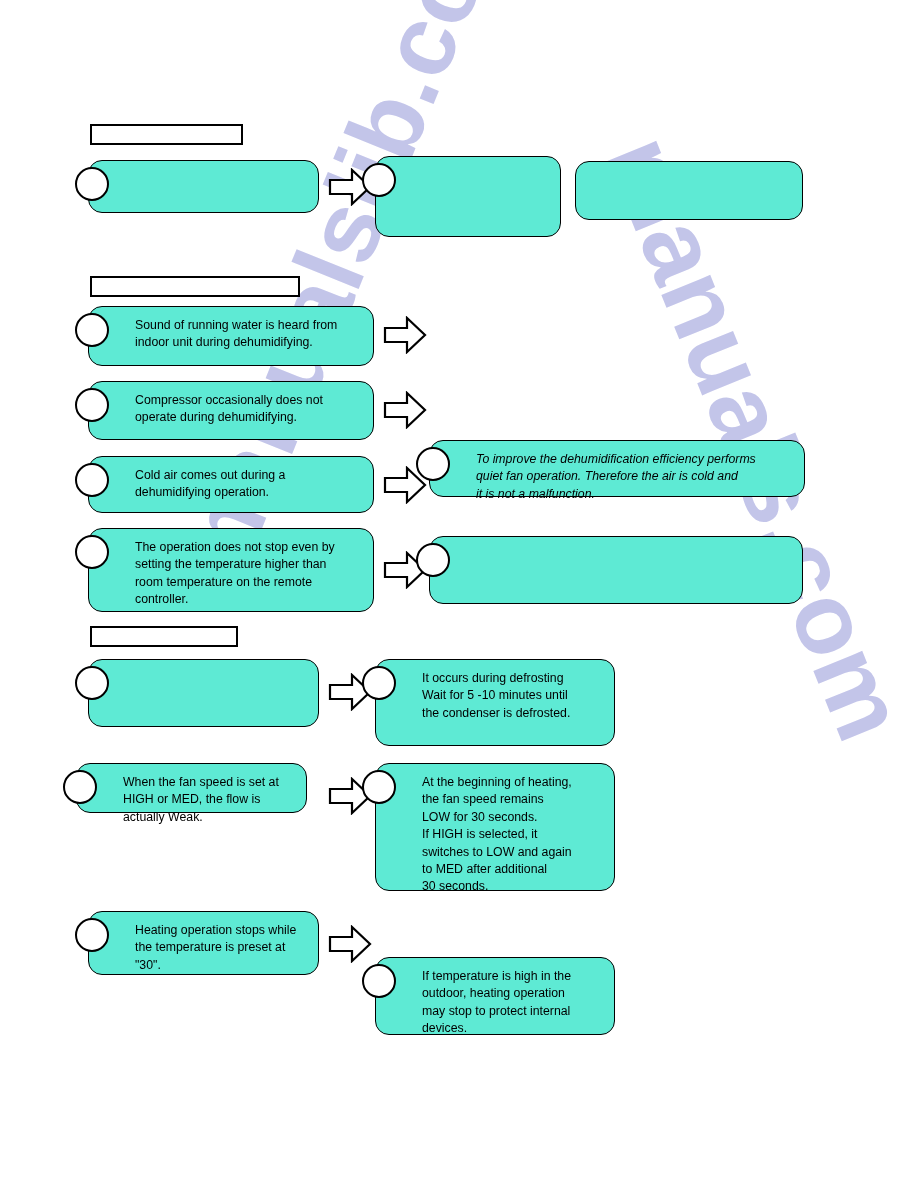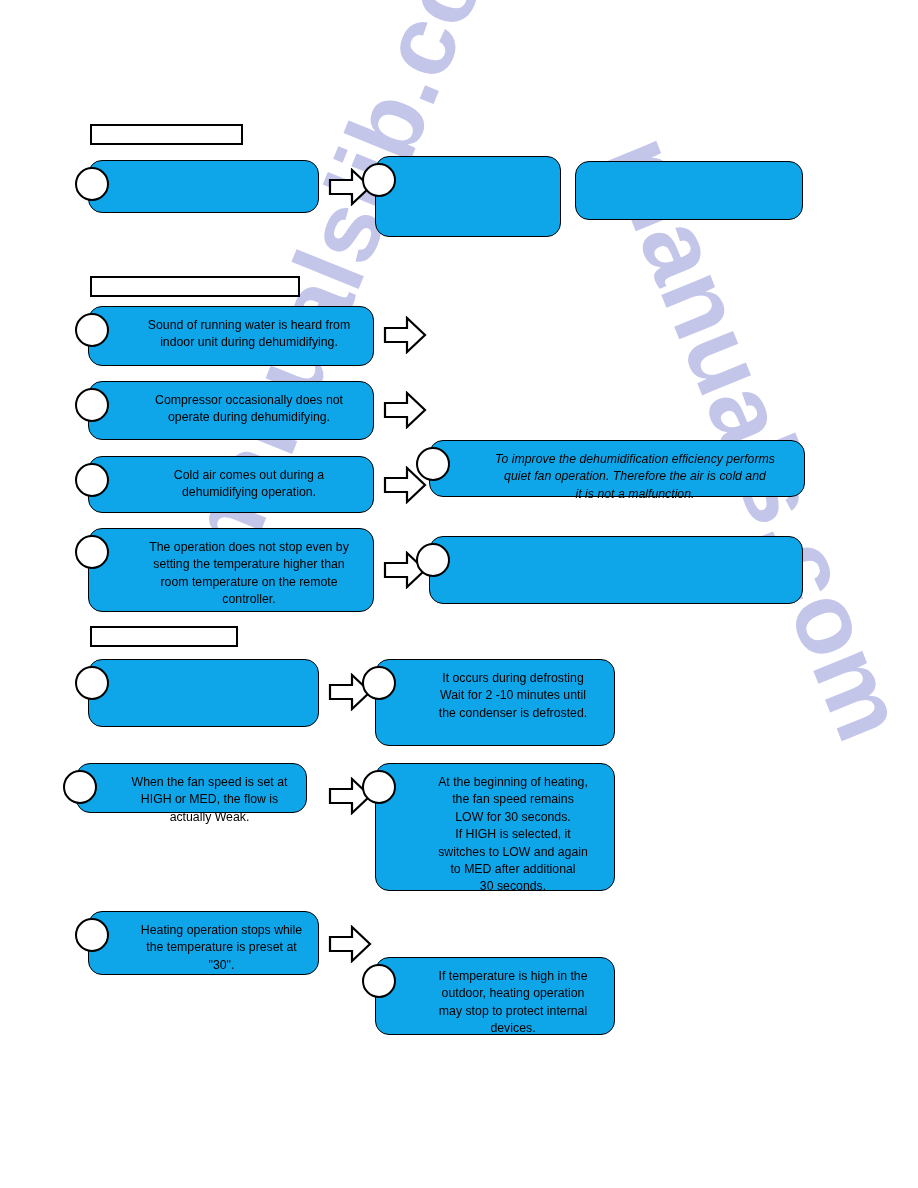--- a/index.html
+++ b/index.html
@@ -66,22 +66,21 @@
     padding-left: 8px;
     color: #000;
   }
 
   
   .balloon {
     position: absolute;
     box-sizing: border-box;
     border: 1.6px solid #000;
     border-radius: 14px;
-    background: #0ea5e9;
-    text-align: center;
+    background: #5eead4;
   }
   .balloon .txt {
     position: absolute;
     left: 46px;
     right: 10px;
     top: 10px;
     font-size: 12.3px;
     line-height: 17.4px;
     color: #000;
     white-space: pre-line;
@@ -206,21 +205,21 @@
     <span class="ring"></span>
   </div>
   <div class="arrow" style="left:328px; top:673px;">
     <svg viewBox="0 0 44 38" xmlns="http://www.w3.org/2000/svg">
       <path d="M2 12 H24 V2 L42 19 L24 36 V26 H2 Z" fill="#ffffff" stroke="#000000" stroke-width="2.2" stroke-linejoin="miter"></path>
     </svg>
   </div>
   <div class="balloon" style="left:375px; top:659px; width:240px; height:87px;">
     <span class="ring"></span>
     <div class="txt">It occurs during defrosting
-Wait  for 2 -10 minutes until
+Wait  for 5 -10 minutes until
 the condenser is defrosted.</div>
   </div>
 
   <div class="balloon" style="left:76px; top:763px; width:231px; height:50px;">
     <span class="ring"></span>
     <div class="txt">When the fan speed is set at
 HIGH or MED, the flow is
 actually Weak.</div>
   </div>
   <div class="arrow" style="left:328px; top:777px;">

